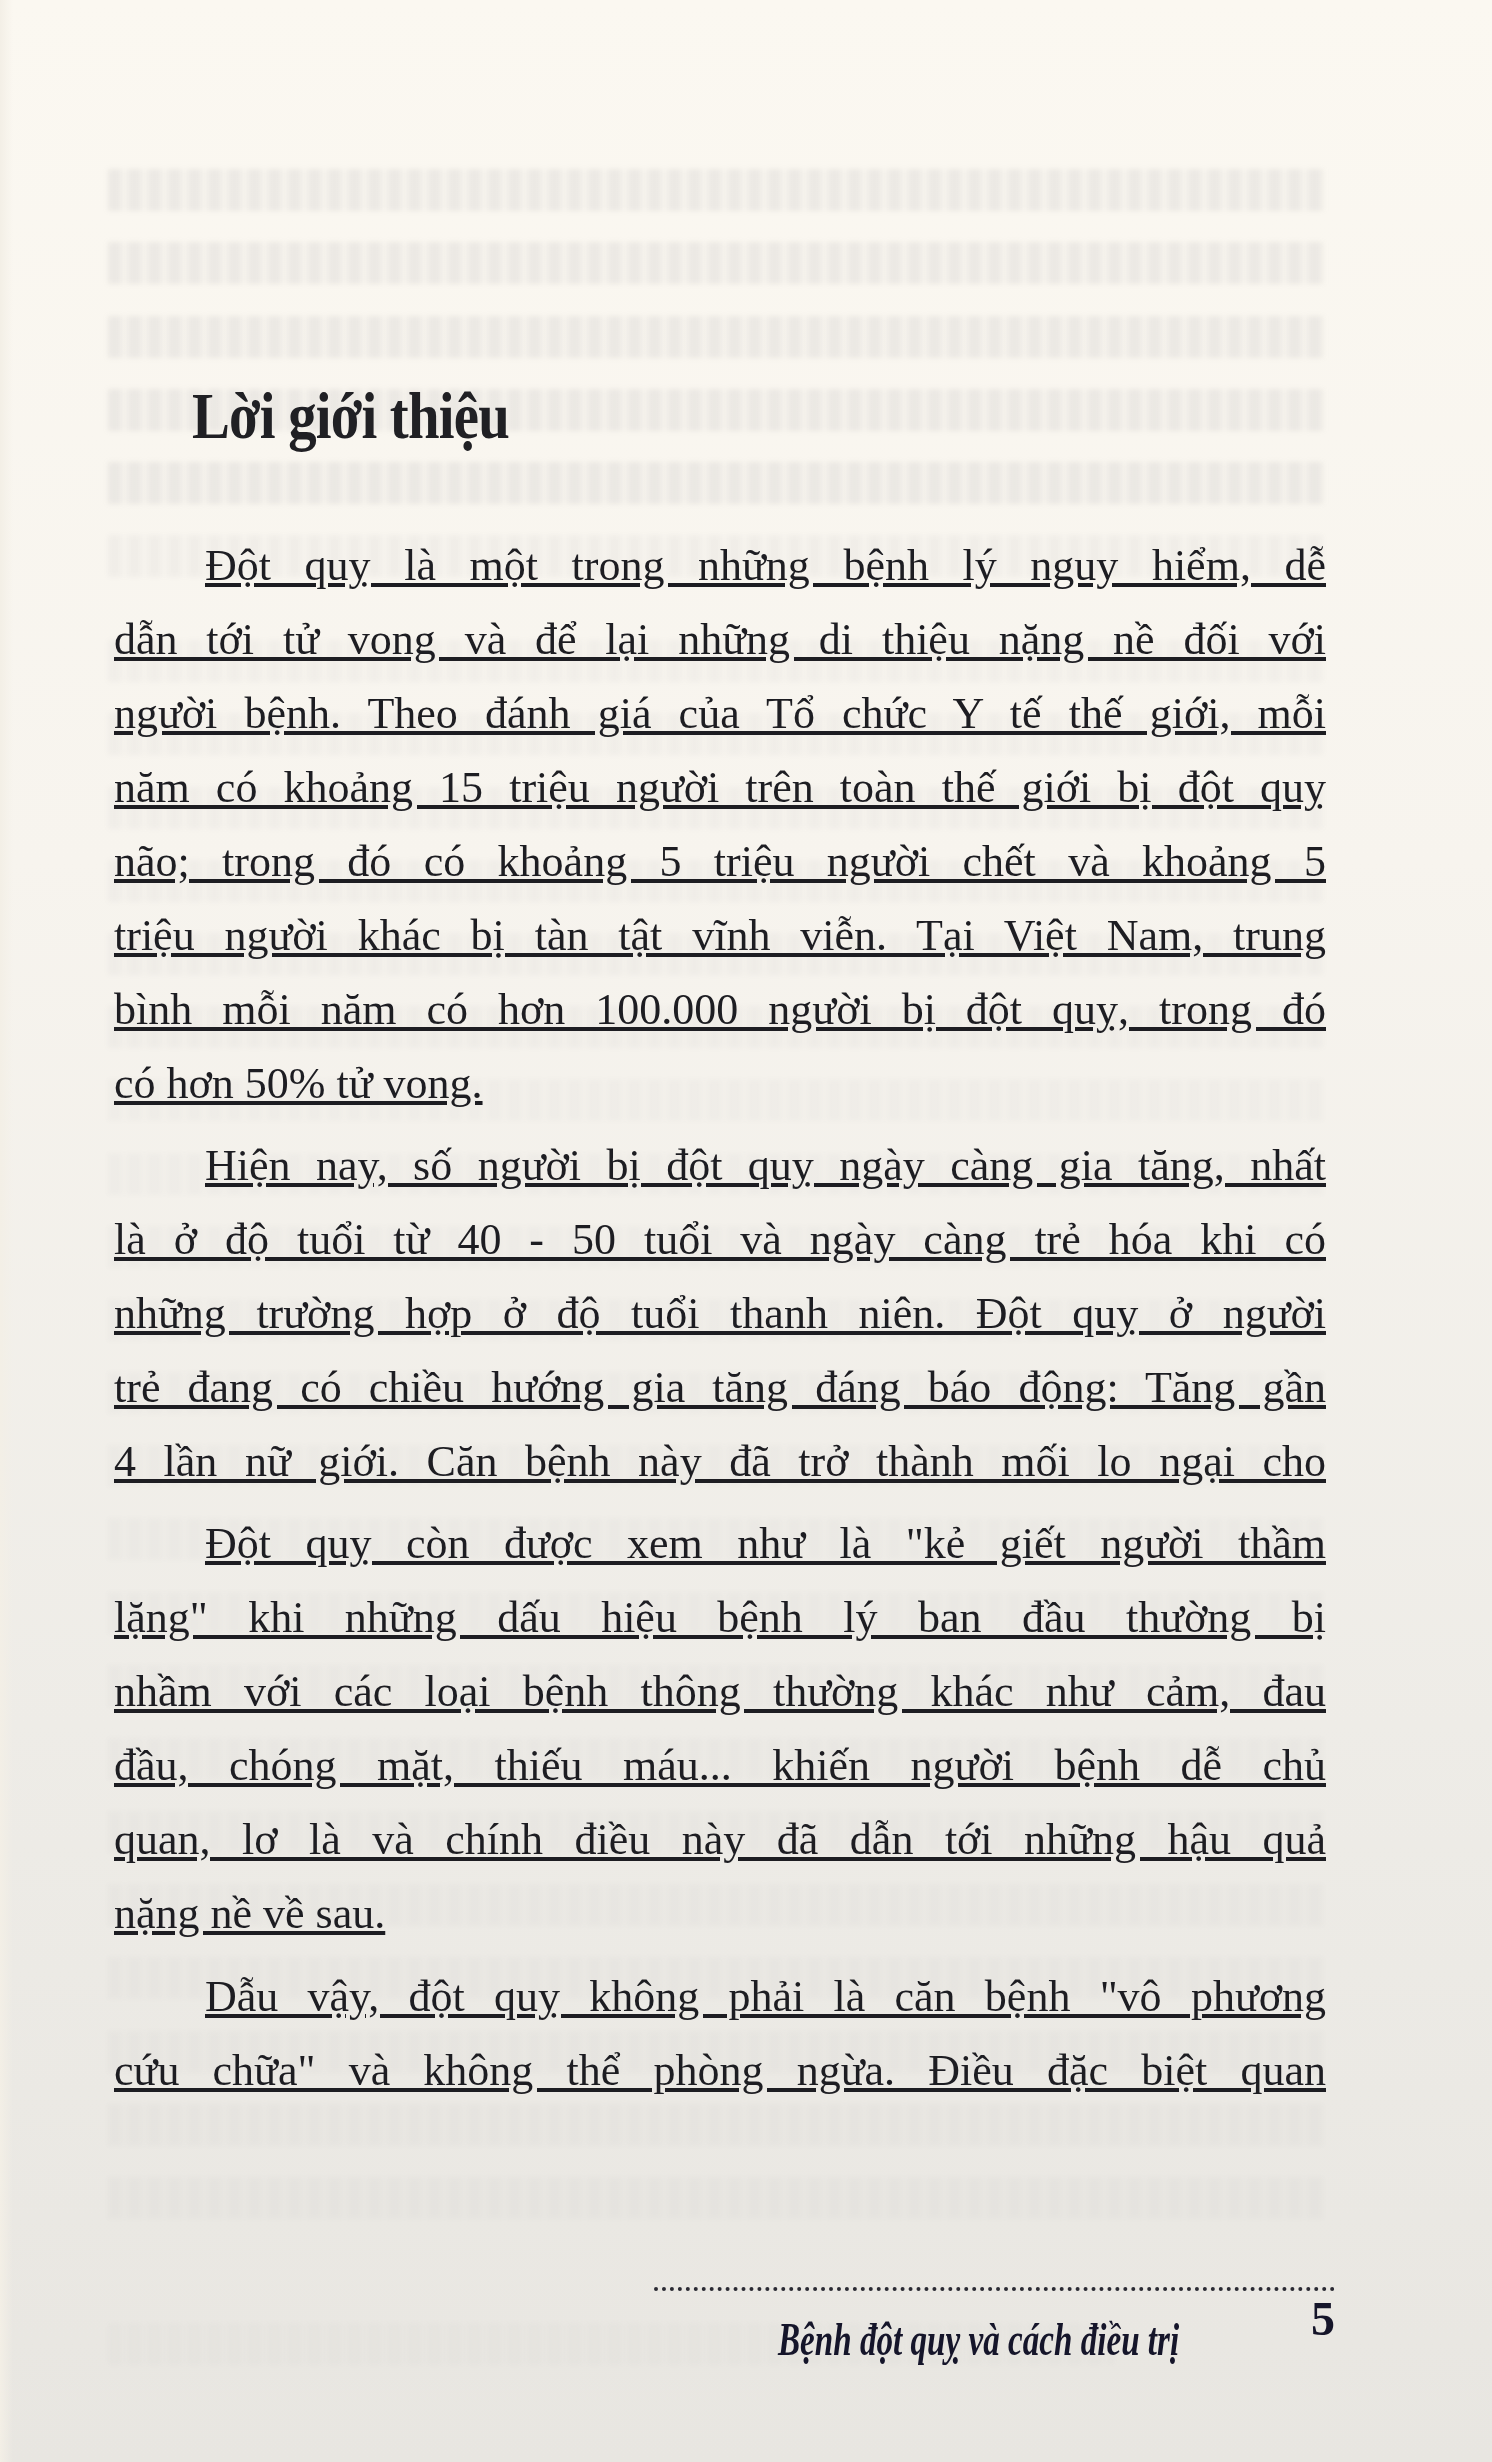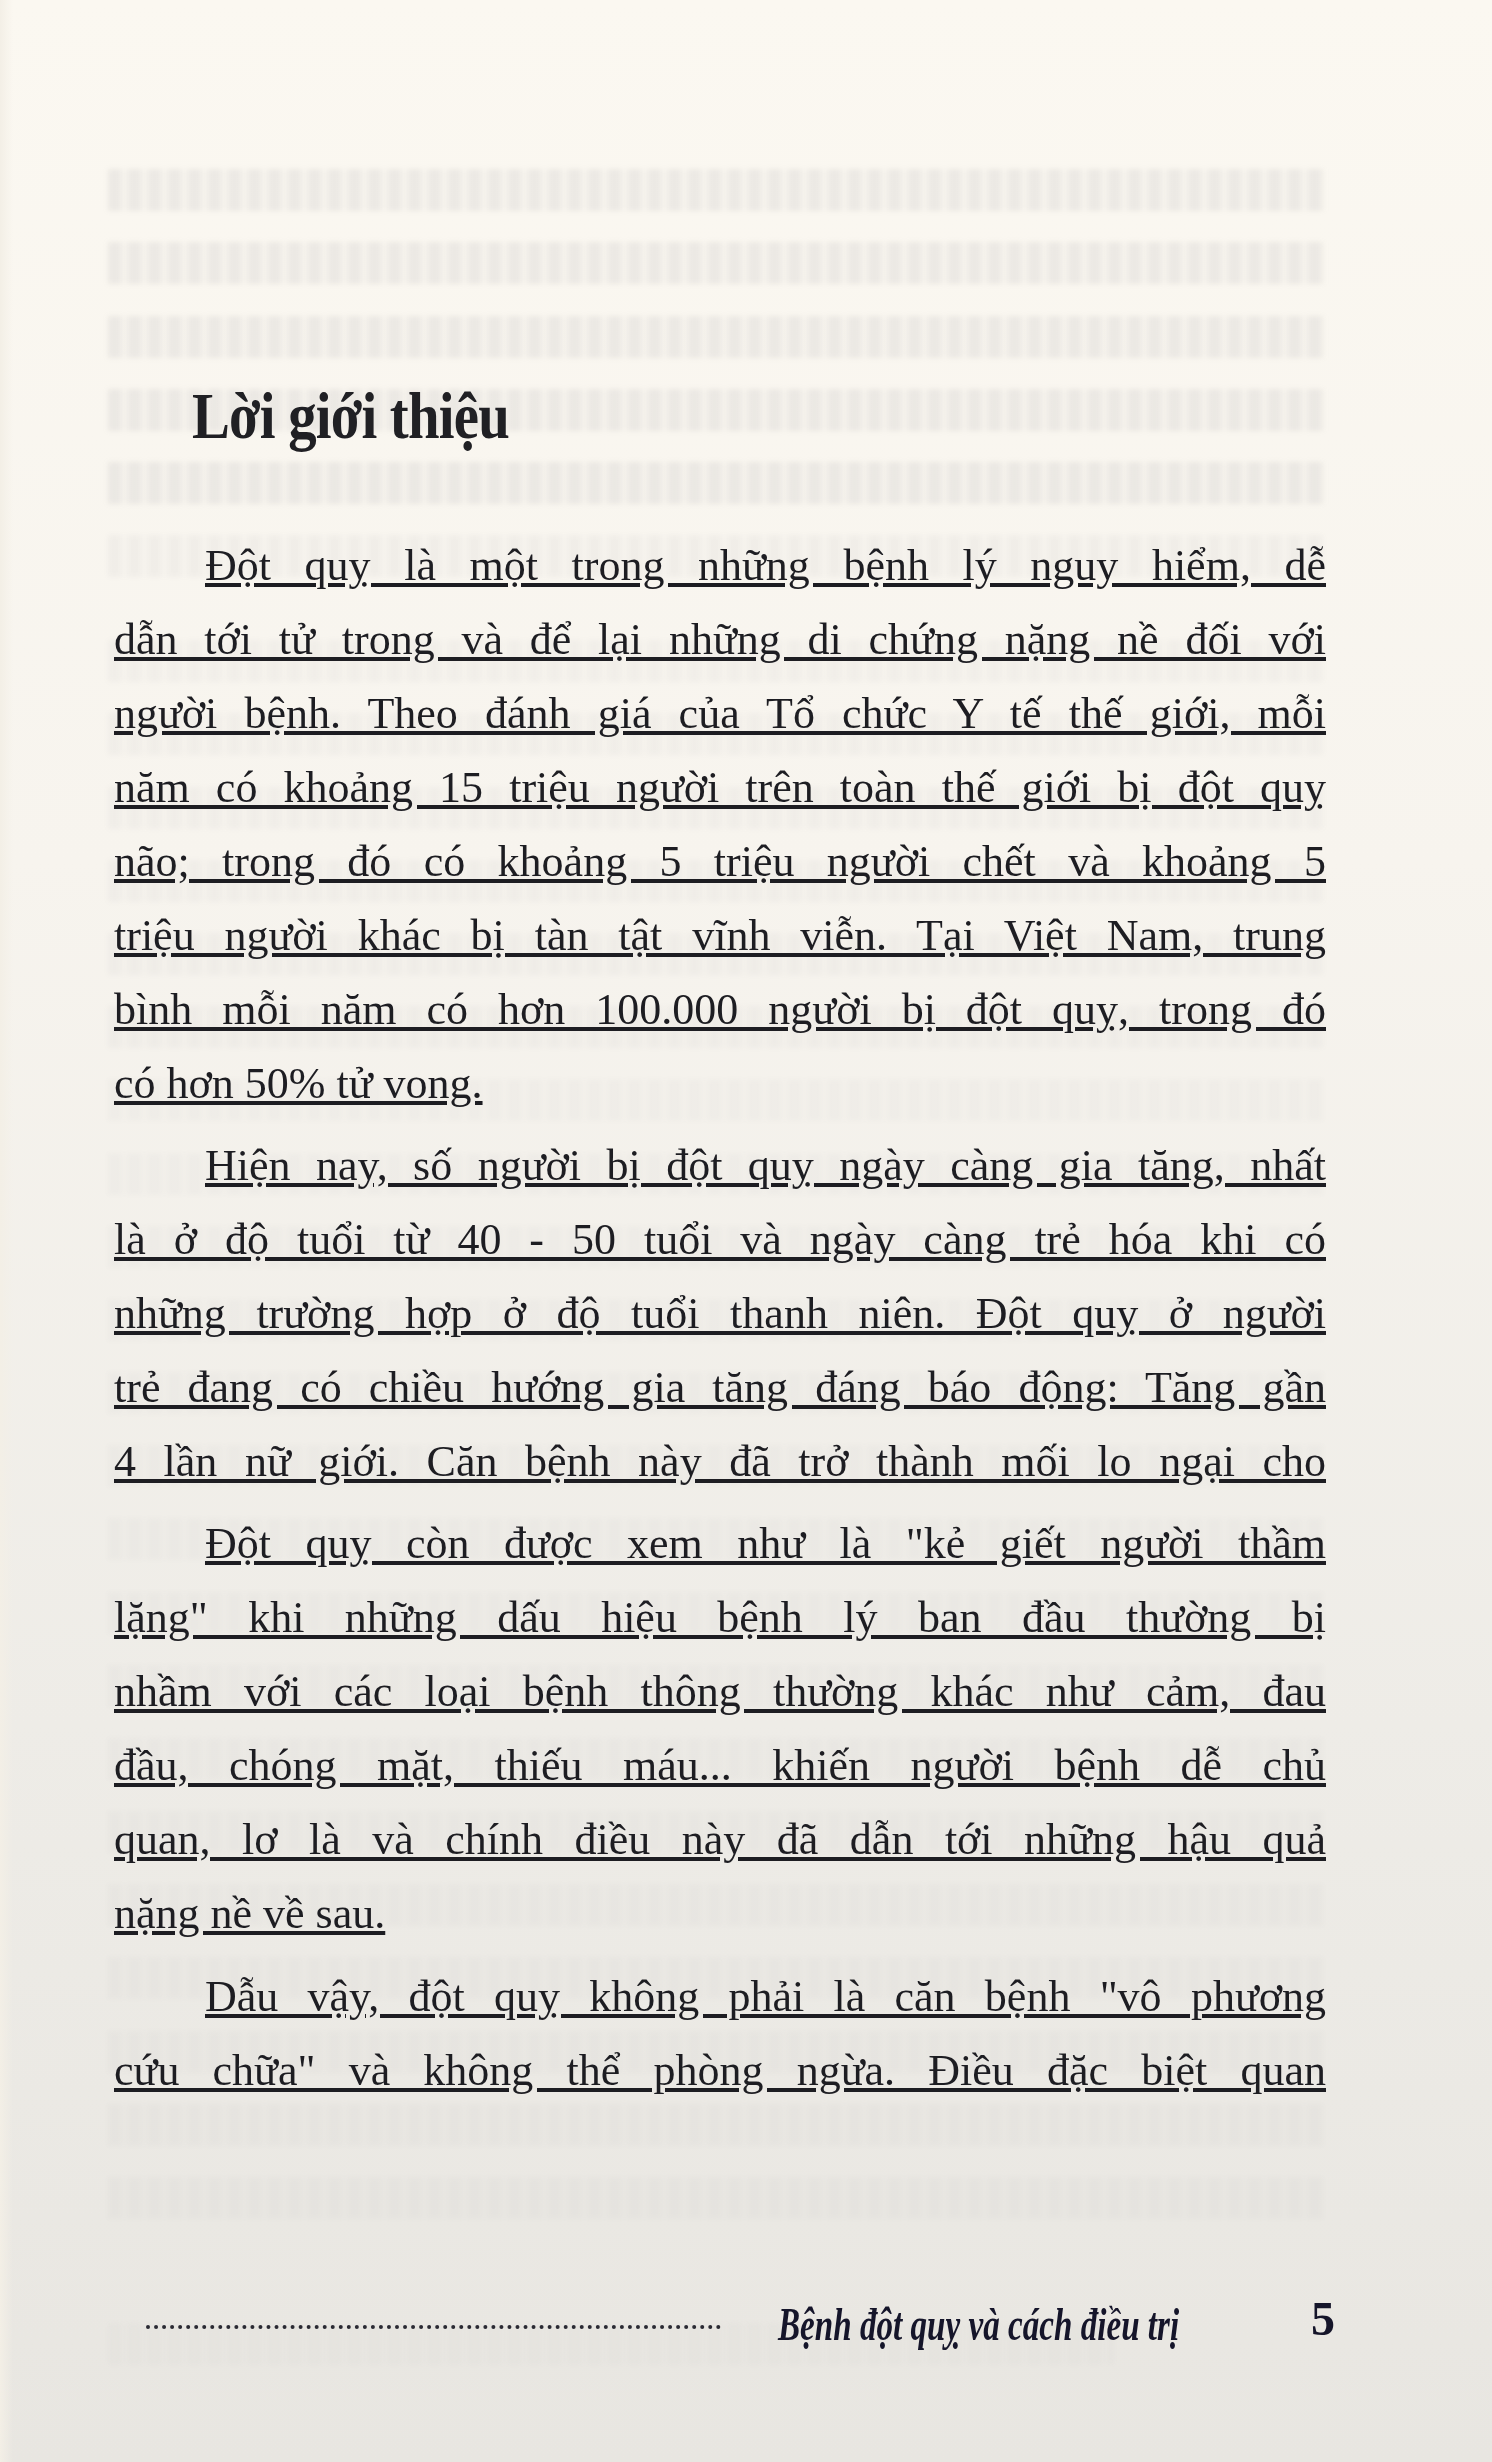--- a/index.html
+++ b/index.html
@@ -35,21 +35,21 @@
       text-align: justify;
     }
     .body-text p {
       margin: 0 0 8.2px 0; text-indent: 91px;
       text-align: justify; text-align-last: left; text-decoration: underline;
     }
     .line { display: block; text-align: justify; text-align-last: justify; white-space: nowrap; }
     .line.last { text-align-last: left; }
     .footer {
       position: absolute; left: 146px; top: 2287px; width: 1189px; height: 64px;
-      display: flex; align-items: flex-end;
+      display: flex; align-items: flex-end; flex-direction: column;
     }
     .dotted-rule {
       width: 681px; height: 0; border-bottom: 4.6px dotted #2a2a33;
       margin-bottom: 22px;
     }
     .running-title {
       margin-left: 57px; font-size: 46px; font-style: italic; font-weight: bold;
       font-family: "Liberation Serif", serif; color: #15152a;
       transform: scaleX(0.72); transform-origin: left bottom;
       white-space: nowrap;
@@ -94,21 +94,21 @@
   <div class="bleed-line" style="top:2104px; opacity:.4"></div>
   <div class="bleed-line" style="top:2177px; opacity:.4"></div>
   <div class="bleed-line" style="top:2323px; opacity:.3; width:1006px"></div>
 </div>
 
 <h1 class="title">Lời giới thiệu</h1>
 
 <div class="body-text">
   <p>
     <span class="line">Đột quỵ là một trong những bệnh lý nguy hiểm, dễ</span>
-    <span class="line" style="margin-left:-91px">dẫn tới tử trong và để lại những di chứng nặng nề đối với</span>
+    <span class="line" style="margin-left:-91px">dẫn tới tử vong và để lại những di thiệu nặng nề đối với</span>
     <span class="line" style="margin-left:-91px">người bệnh. Theo đánh giá của Tổ chức Y tế thế giới, mỗi</span>
     <span class="line" style="margin-left:-91px">năm có khoảng 15 triệu người trên toàn thế giới bị đột quỵ</span>
     <span class="line" style="margin-left:-91px">não; trong đó có khoảng 5 triệu người chết và khoảng 5</span>
     <span class="line" style="margin-left:-91px">triệu người khác bị tàn tật vĩnh viễn. Tại Việt Nam, trung</span>
     <span class="line" style="margin-left:-91px">bình mỗi năm có hơn 100.000 người bị đột quỵ, trong đó</span>
     <span class="line last" style="margin-left:-91px">có hơn 50% tử vong.</span>
   </p>
   <p>
     <span class="line">Hiện nay, số người bị đột quỵ ngày càng gia tăng, nhất</span>
     <span class="line" style="margin-left:-91px">là ở độ tuổi từ 40 - 50 tuổi và ngày càng trẻ hóa khi có</span>

